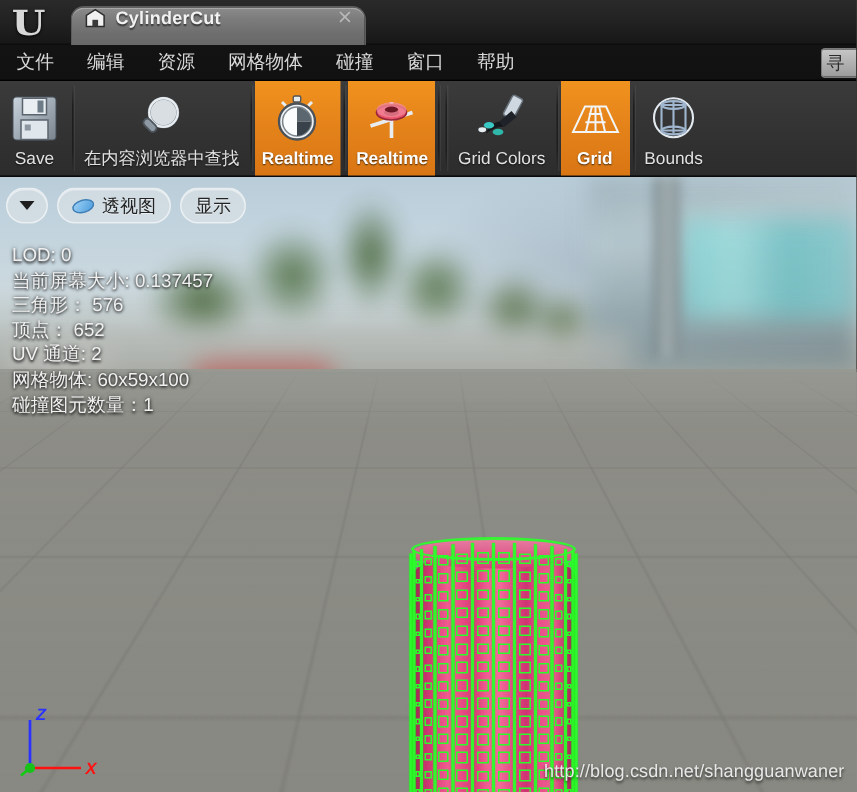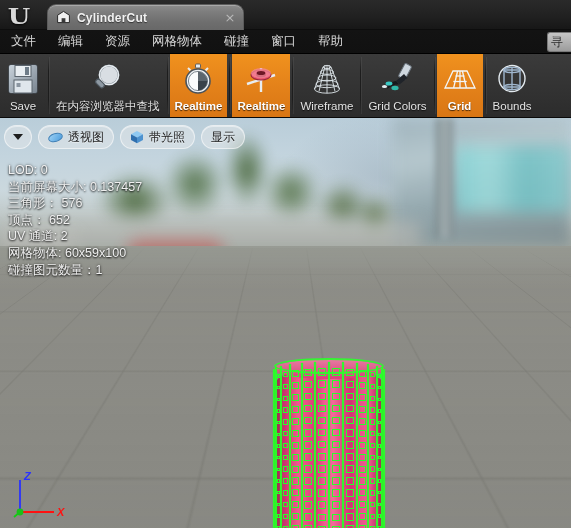--- a/index.html
+++ b/index.html
@@ -26,21 +26,21 @@
     text-shadow:0 1px 2px #000;
     letter-spacing:0;
   }
   .ue-logo span { transform:scaleX(1.12) scaleY(1.0); display:inline-block; }
 
   .tab {
     position:absolute; left:47px; top:4px; width:197px; height:26px;
     background:linear-gradient(180deg,#8c8c8c 0%,#7d7d7d 28%,#6e6e6e 70%,#686868 100%);
     border-radius:9px 9px 0 0;
     border:1px solid #5c5c5c; border-bottom:none;
-    display:flex; align-items:center; padding:0 6px;
+    display:flex; padding:0 6px;
     box-shadow:inset 0 1px 0 rgba(255,255,255,.25);
   }
   .tab-icon {
     width:15px; height:15px; margin-left:2px; margin-right:6px;
     position:relative; flex:0 0 auto;
   }
   .tab-icon svg { display:block; }
   .tab-title {
     font-size:12px; color:#f2f2f2; font-weight:bold;
     text-shadow:0 1px 1px rgba(0,0,0,.55);
@@ -382,39 +382,20 @@
           <ellipse cx="18" cy="13" rx="5" ry="2.4" fill="#7e1d2d"></ellipse>
           <ellipse cx="18" cy="11.2" rx="10" ry="5" fill="#f4899b" opacity=".75"></ellipse>
           <ellipse cx="18" cy="11" rx="4.4" ry="2" fill="#6d1825"></ellipse>
         </svg>
       </div>
       <div class="tb-label">Realtime</div>
     </div>
 
     <div class="tb-sep"></div>
 
-    <div class="tb-btn">
-      <div class="tb-ico">
-        <svg width="34" height="34" viewBox="0 0 34 34">
-          <g stroke="#dfe6eb" stroke-width=".9" fill="none">
-            <ellipse cx="17" cy="5" rx="4" ry="1.6"></ellipse>
-            <ellipse cx="17" cy="10" rx="6.5" ry="2.3"></ellipse>
-            <ellipse cx="17" cy="16" rx="9" ry="3"></ellipse>
-            <ellipse cx="17" cy="22" rx="11" ry="3.7"></ellipse>
-            <ellipse cx="17" cy="27" rx="12.5" ry="4.2"></ellipse>
-            <line x1="4.5" y1="27" x2="13" y2="5"></line>
-            <line x1="29.5" y1="27" x2="21" y2="5"></line>
-            <line x1="17" y1="31.2" x2="17" y2="3.4"></line>
-            <line x1="9" y1="29.4" x2="15" y2="3.8"></line>
-            <line x1="25" y1="29.4" x2="19" y2="3.8"></line>
-          </g>
-        </svg>
-      </div>
-      <div class="tb-label">Wireframe</div>
-    </div>
 
     <div class="tb-sep"></div>
 
     <div class="tb-btn">
       <div class="tb-ico">
         <svg width="38" height="34" viewBox="0 0 38 34">
           <rect x="23" y="2" width="7.5" height="15" rx="1.6" fill="#cfd8e0" stroke="#69737c" stroke-width="1" transform="rotate(28 27 10)"></rect>
           <path d="M18 19 L26 12 L29.5 16 L21.5 22.5 Z" fill="#1f2329"></path>
           <path d="M9 27 C13 24 17 22 21 22.5 L18 19 C14 19.5 11 22 9 27 Z" fill="#15181c"></path>
           <ellipse cx="11" cy="21.5" rx="3.4" ry="2.1" fill="#39c9c4"></ellipse>
@@ -639,30 +620,20 @@
 
     <div class="vp-toolbar">
       <div class="vp-pill arrow">
         <span class="caret"></span>
       </div>
       <div class="vp-pill">
         <span class="ico-lozenge"></span>
         <span>透视图</span>
       </div>
       <div class="vp-pill">
-        <span class="ico-cube">
-          <svg width="14" height="14" viewBox="0 0 14 14">
-            <path d="M7 1 L13 4.2 L7 7.4 L1 4.2 Z" fill="#8fc9f2"></path>
-            <path d="M1 4.2 L7 7.4 L7 13.3 L1 10.1 Z" fill="#2f6fae"></path>
-            <path d="M13 4.2 L7 7.4 L7 13.3 L13 10.1 Z" fill="#4d92cf"></path>
-          </svg>
-        </span>
-        <span>带光照</span>
-      </div>
-      <div class="vp-pill">
         <span>显示</span>
       </div>
     </div>
 
     <div class="stats">
       <div>LOD: 0</div>
       <div>当前屏幕大小: 0.137457</div>
       <div>三角形：  576</div>
       <div>顶点：  652</div>
       <div>UV 通道: 2</div>
@@ -674,14 +645,15 @@
       <svg width="64" height="52" viewBox="0 0 64 52">
         <line x1="10" y1="44" x2="10" y2="12" stroke="#2a32ff" stroke-width="1.8"></line>
         <line x1="10" y1="44" x2="44" y2="44" stroke="#ff1111" stroke-width="1.8"></line>
         <line x1="10" y1="44" x2="4" y2="49" stroke="#11cc11" stroke-width="1.8"></line>
         <circle cx="10" cy="44" r="3.4" fill="#19c219"></circle>
         <text x="14" y="12" font-family="Liberation Sans, sans-serif" font-size="11" font-weight="bold" font-style="italic" fill="#2a32ff">Z</text>
         <text x="47" y="48" font-family="Liberation Sans, sans-serif" font-size="11" font-weight="bold" font-style="italic" fill="#ff1111">X</text>
       </svg>
     </div>
 
+    <div class="watermark">http://blog.csdn.net/shangguanwaner</div>
   </div>
 </div>
 
 </body></html>

